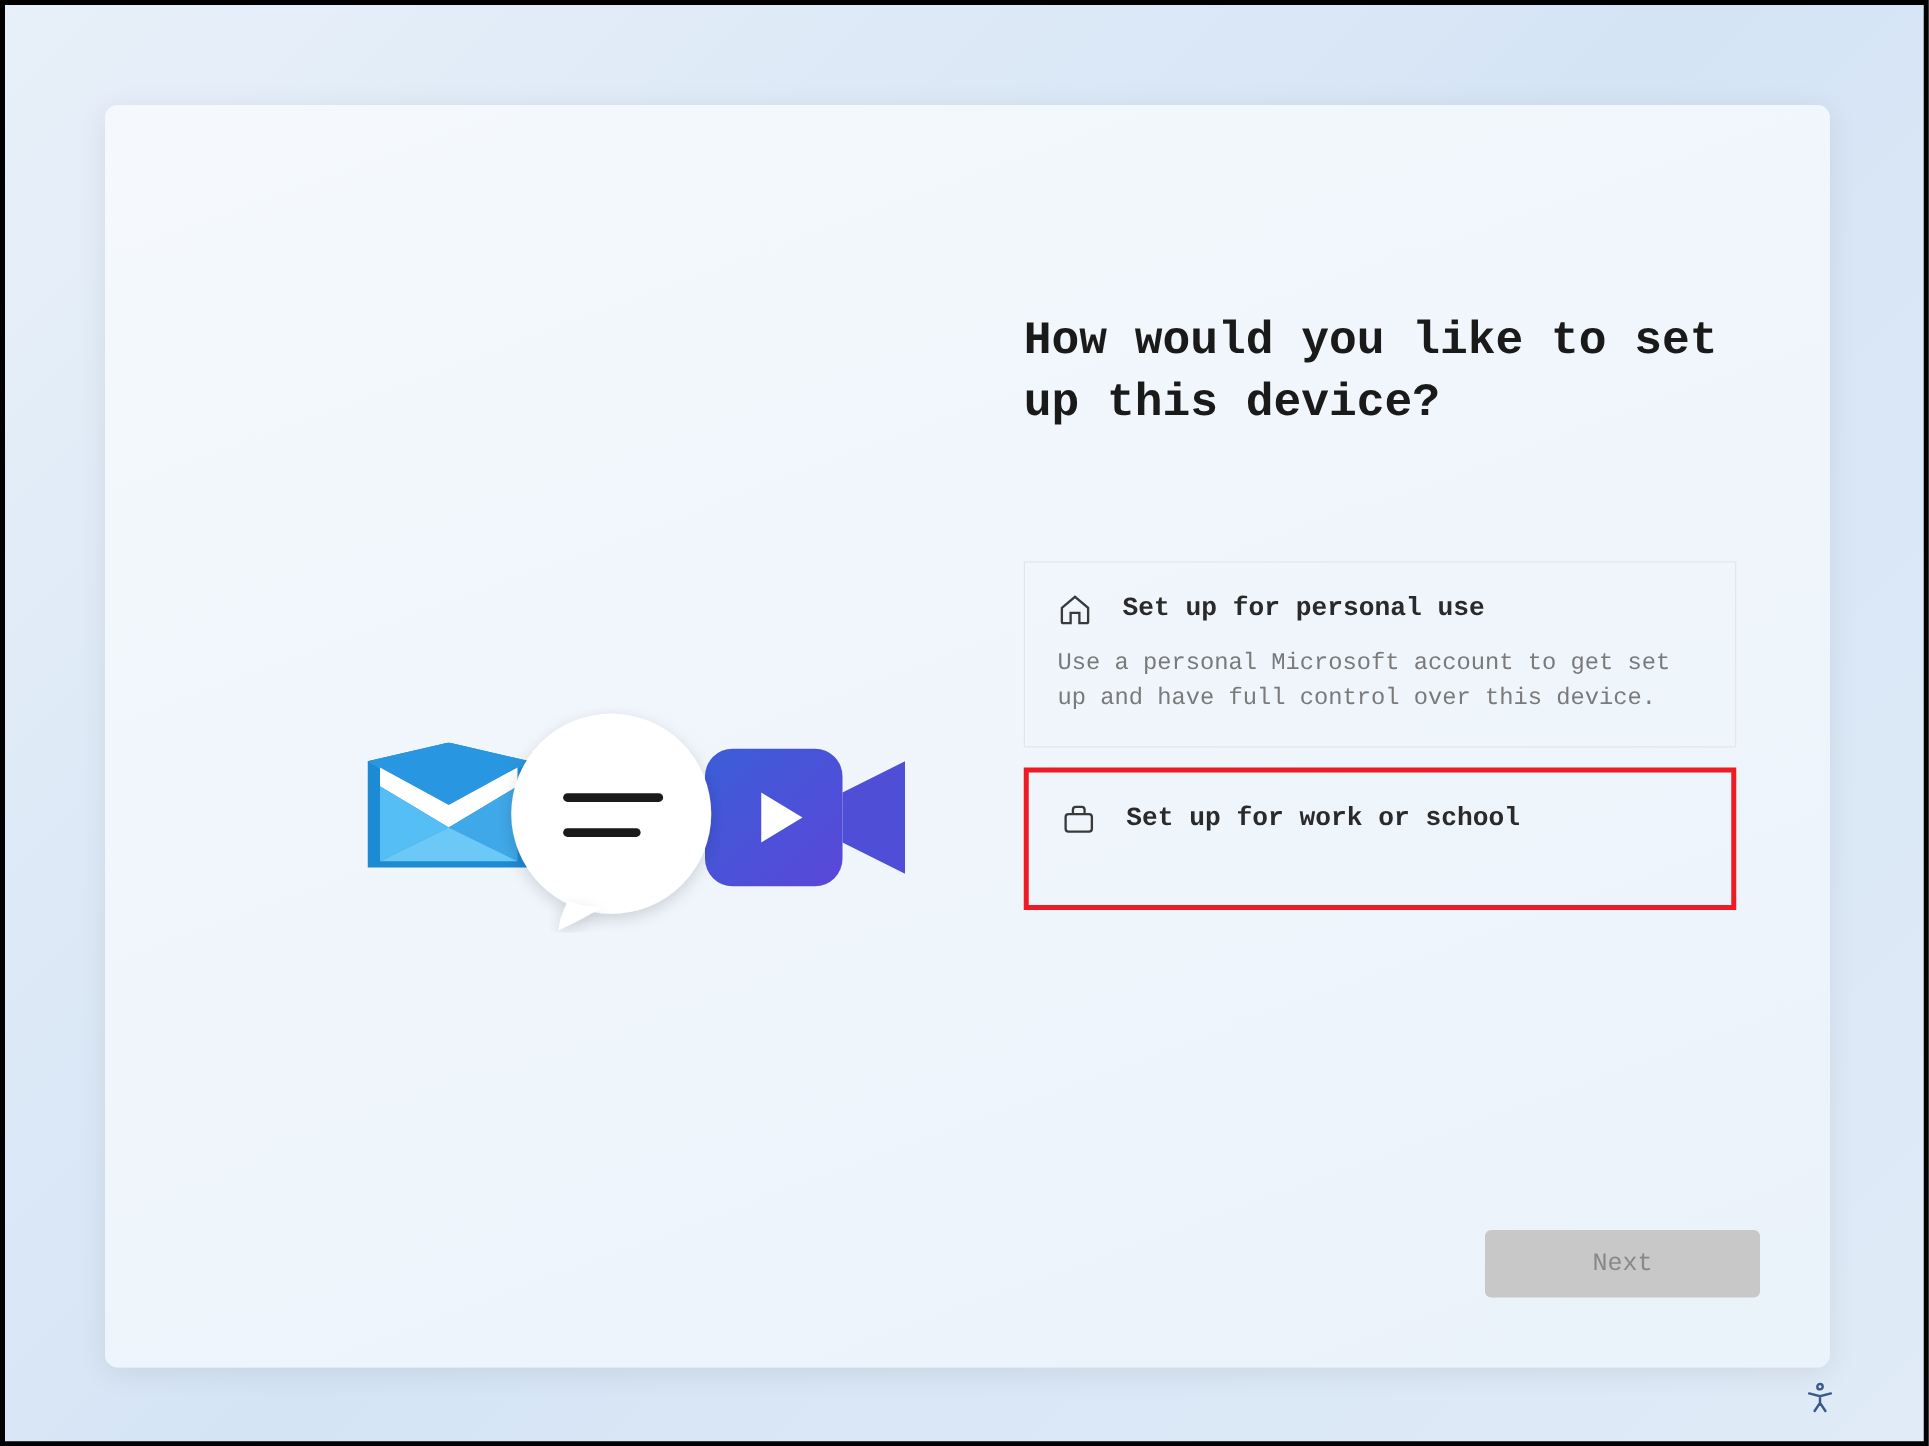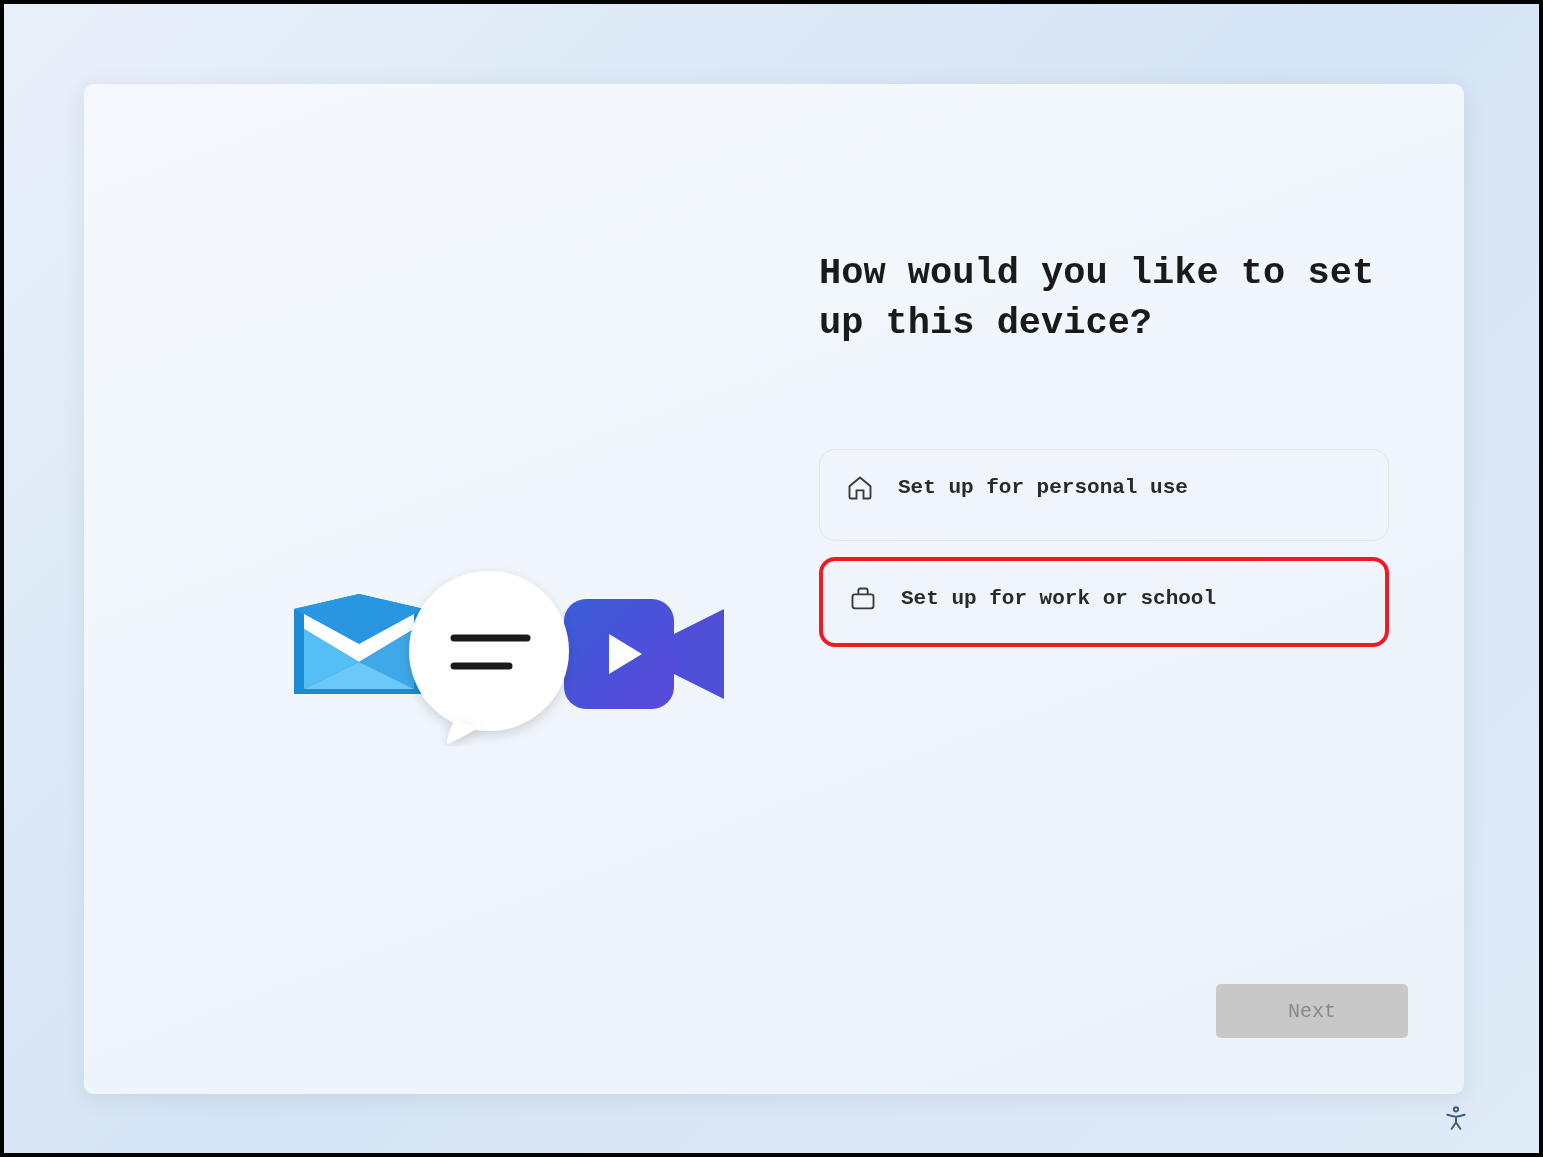--- a/index.html
+++ b/index.html
@@ -73,30 +73,30 @@
     .title {
       font-size: 37px;
       font-weight: 600;
       color: #1a1a1a;
       line-height: 1.35;
       margin-bottom: 100px;
     }
     
     .option-card {
       border: 1px solid #e5e5e5;
-      border-radius: 16px;
+      border-radius: 0;
       padding: 24px 26px;
       margin-bottom: 16px;
       background: transparent;
       cursor: pointer;
     }
     
     .option-card.highlighted {
       border: 4px solid #ed1c24;
-      padding: 24px 26px 16px 26px;
+      padding: 24px 26px 40px 26px;
       text-align: right;
     }
     
     .option-header {
       display: flex;
       align-items: center;
       gap: 24px;
       margin-bottom: 14px;
     }
     
@@ -115,21 +115,21 @@
     .option-desc {
       font-size: 19px;
       color: #7a7a7a;
       line-height: 1.5;
     }
     
     .next-button {
       position: absolute;
       right: 56px;
       bottom: 56px;
-      width: 192px;
+      width: 220px;
       height: 54px;
       background: #c8c8c8;
       color: #888;
       border: none;
       border-radius: 5px;
       font-size: 20px;
       font-family: inherit;
       cursor: pointer;
     }
     
@@ -184,20 +184,21 @@
   <div class="right-panel">
     <h1 class="title">How would you like to set up this device?</h1>
 
     <div class="option-card">
       <div class="option-header">
         <svg class="option-icon" viewBox="0 0 24 24" fill="none" stroke="#3a3a3a" stroke-width="1.6">
           <path d="M3 10.5 L12 3 L21 10.5 V20 A1 1 0 0 1 20 21 H15 V14 H9 V21 H4 A1 1 0 0 1 3 20 Z"></path>
         </svg>
         <span class="option-title">Set up for personal use</span>
       </div>
+      <div class="option-desc">Use a personal Microsoft account to get set up and have full control over this device.</div>
     </div>
 
     <div class="option-card highlighted">
       <div class="option-header">
         <svg class="option-icon" viewBox="0 0 24 24" fill="none" stroke="#3a3a3a" stroke-width="1.6">
           <rect x="3" y="8" width="18" height="12" rx="2"></rect>
           <path d="M8 8 V5 A2 2 0 0 1 10 3 H14 A2 2 0 0 1 16 5 V8"></path>
         </svg>
         <span class="option-title">Set up for work or school</span>
       </div>

